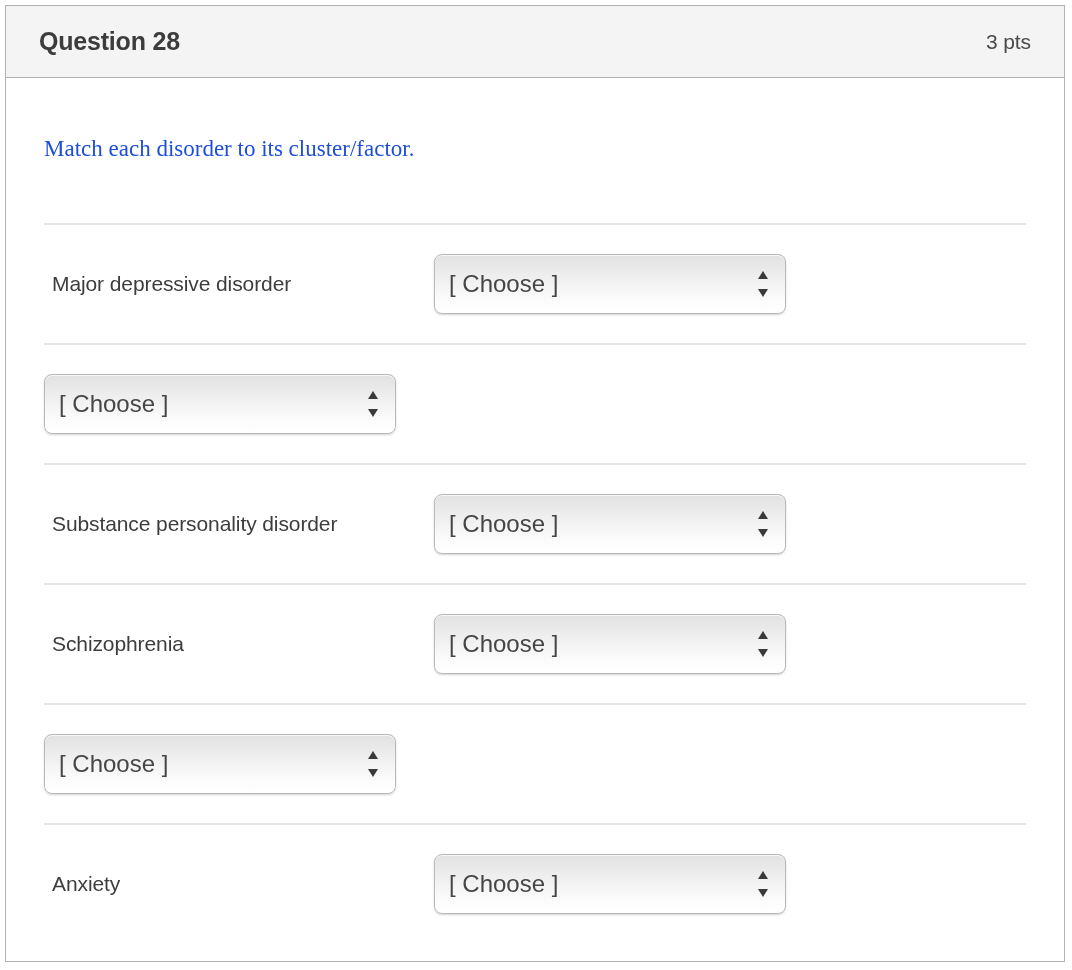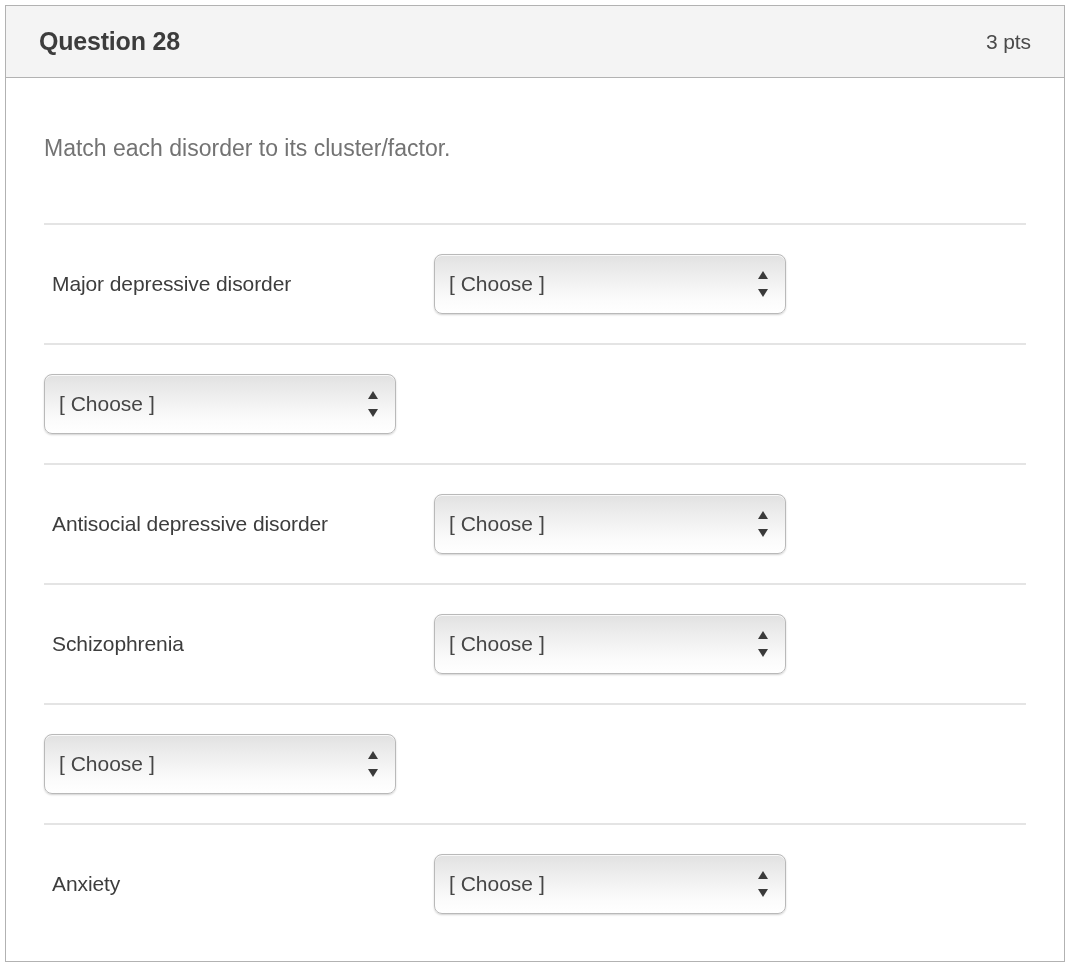--- a/index.html
+++ b/index.html
@@ -47,23 +47,24 @@
     color: #4a4a4a;
     letter-spacing: -0.1px;
   }
 
   #question-body {
     padding: 0;
   }
 
   #question-prompt {
     font-size: 23px;
-    color: #737373;
+    color: #1d4ed8;
     padding: 57px 0 0 38px;
     line-height: 1.2;
+    font-family: Liberation Serif, serif;
   }
 
   #match-list {
     margin-top: 60px;
     padding: 0 38px 0 38px;
   }
 
   .match-row {
     display: flex;
     align-items: center;
@@ -93,21 +94,21 @@
         #f2f2f2 48%,
         #fbfbfb 76%,
         #ffffff 100%);
     box-shadow: 0 1px 2px rgba(0,0,0,0.18), inset 0 1px 0 rgba(255,255,255,0.75);
     display: flex;
     align-items: center;
     cursor: default;
   }
 
   .match-select-value {
-    font-size: 21px;
+    font-size: 24px;
     color: #464646;
     padding-left: 14px;
     letter-spacing: 0px;
   }
 
   .stepper-icon {
     position: absolute;
     right: 17px;
     top: 50%;
     transform: translateY(-50%);
@@ -164,21 +165,21 @@
         <div class="match-select">
           <span class="match-select-value">[ Choose ]</span>
           <span class="stepper-icon">
             <span class="tri-up"></span>
             <span class="tri-down"></span>
           </span>
         </div>
       </div>
 
       <div class="match-row">
-        <div class="match-label">Antisocial depressive disorder</div>
+        <div class="match-label">Substance personality disorder</div>
         <div class="match-select">
           <span class="match-select-value">[ Choose ]</span>
           <span class="stepper-icon">
             <span class="tri-up"></span>
             <span class="tri-down"></span>
           </span>
         </div>
       </div>
 
       <div class="match-row">

